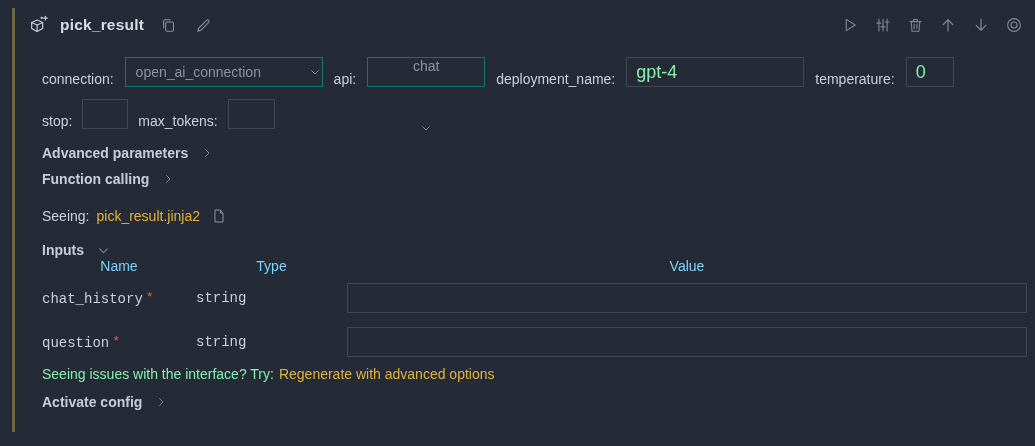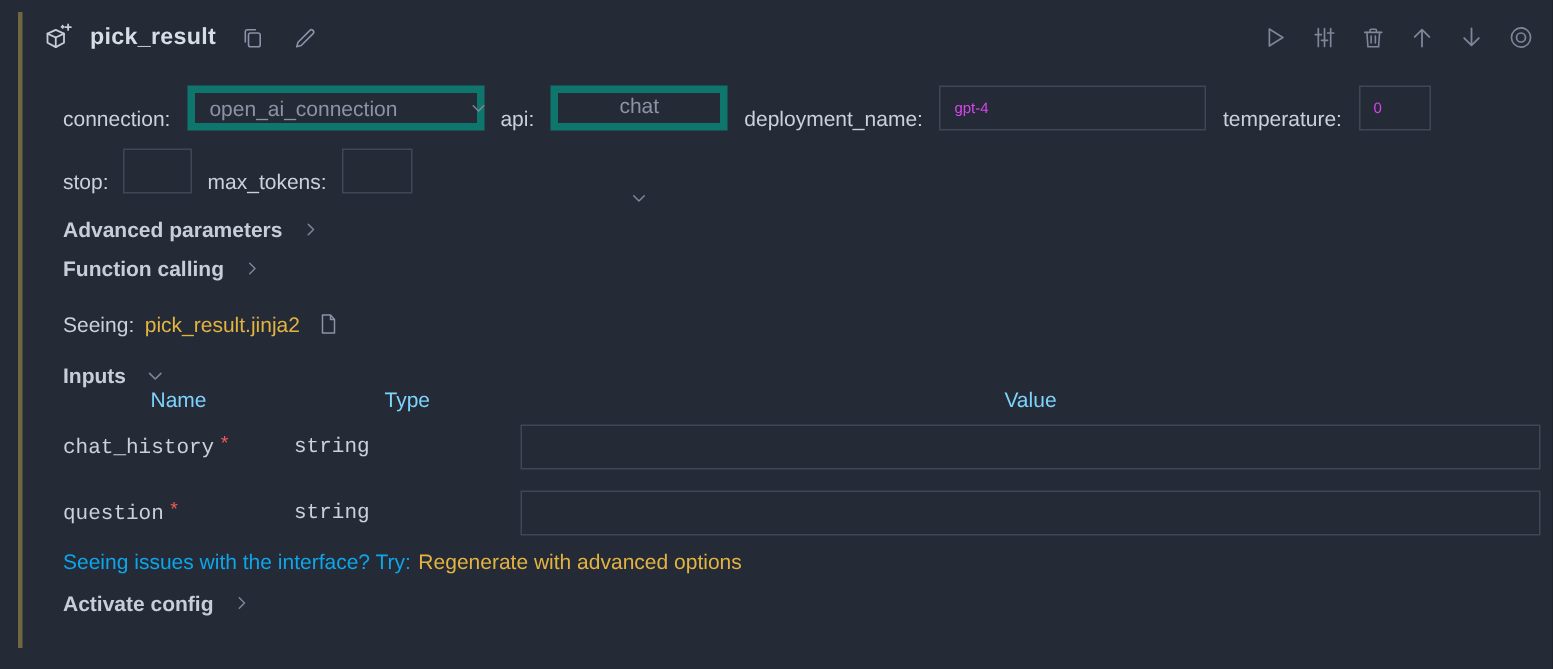--- a/index.html
+++ b/index.html
@@ -35,29 +35,29 @@
   .hdr-ic.edit { margin-left: 18px; }
   .toolbar { margin-left: auto; display: flex; align-items: center; gap: 15px; margin-right: 4px; }
   .tb-ic { color: #7e8699; display: flex; cursor: pointer; }
 
   
   .row { display: flex; align-items: flex-end; }
   .row-params { margin-top: 18px; gap: 11px; }
   .row-stop { margin-top: 12px; gap: 10px; }
   .lbl { color: #ccd0da; white-space: nowrap; }
   .dropdown {
-    height: 30px; border: 5px solid #0f766e; background: transparent;
+    height: 30px; border: 1px solid #0f766e; background: transparent;
     display: flex; align-items: center; justify-content: space-between;
     padding: 0 10px; color: #8b93a7; cursor: pointer; gap: 48px;
   }
   .dd-connection { width: 198px; }
   .dd-api { width: 118px; flex-direction: column; }
   .ti {
     height: 30px; border: 1px solid #3f4757; background: transparent;
-    color: #d946ef; font-family: inherit; font-size: 10px; padding: 0 9px;
+    color: #86efac; font-family: inherit; font-size: 18px; padding: 0 9px;
     outline: none;
   }
   .ti-deployment { width: 178px; }
   .ti-temperature { width: 48px; }
   .ti-stop { width: 46px; }
   .ti-maxtokens { width: 47px; }
 
   
   .section { display: flex; align-items: center; gap: 13px; font-weight: 700; color: #c9cdd7; }
   .sec-advanced { margin-top: 16px; }
@@ -87,21 +87,21 @@
   .tbl-row.r2 { margin-top: 14px; }
   .req { color: #ef5b58; margin-left: 3px; vertical-align: 2px; font-size: 13px; }
   .val-input {
     width: 100%; height: 30px; border: 1px solid #3f4757; background: transparent;
     color: #d5d9e2; font-family: inherit; font-size: 14px; padding: 0 9px; outline: none;
   }
   .cell-name, .cell-type { color: #ccd0da; }
 
   
   .footer-row { margin-top: 9px; display: flex; align-items: center; gap: 5px; }
-  .footer-text { color: #0ea5e9; }
+  .footer-text { color: #86efac; }
   .footer-link { color: #e3b341; cursor: pointer; }
 </style>
 </head>
 <body>
 
 <div class="card">
   <div class="accent-line"></div>
 
   <div class="content">
 

